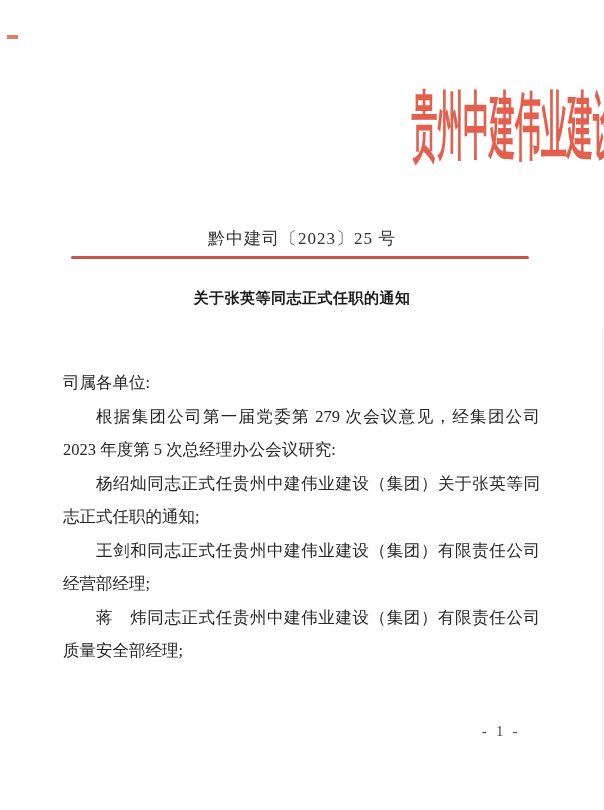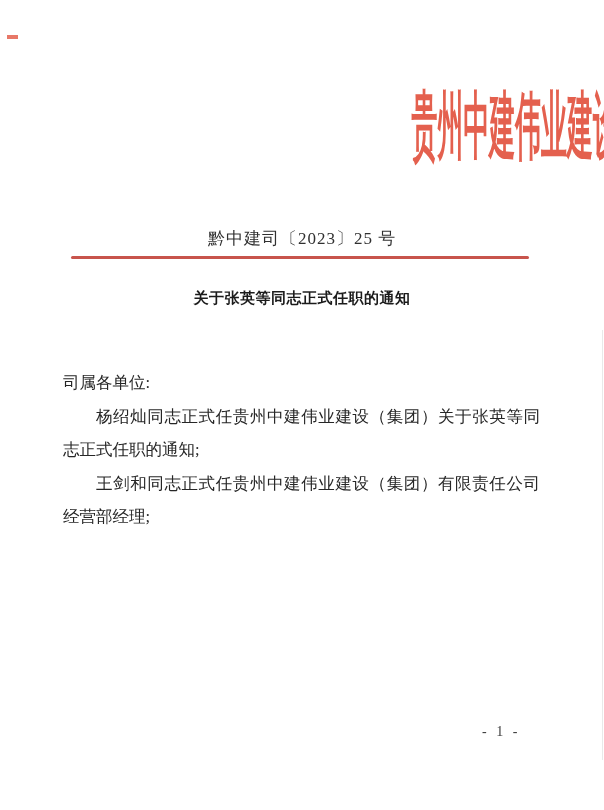--- a/index.html
+++ b/index.html
@@ -107,21 +107,23 @@
   </div>
 
   <div class="doc-number">黔中建司〔2023〕25 号</div>
 
   <div class="red-rule"></div>
 
   <div class="doc-title">关于张英等同志正式任职的通知</div>
 
   <div class="body-text">
     <p class="salutation">司属各单位:</p>
+    <p>根据集团公司第一届党委第 279 次会议意见，经集团公司 2023 年度第 5 次总经理办公会议研究:</p>
     <p>杨绍灿同志正式任贵州中建伟业建设（集团）关于张英等同志正式任职的通知;</p>
     <p>王剑和同志正式任贵州中建伟业建设（集团）有限责任公司经营部经理;</p>
+    <p>蒋　炜同志正式任贵州中建伟业建设（集团）有限责任公司质量安全部经理;</p>
   </div>
 
   <div class="page-number">- 1 -</div>
 
   <div class="page-edge"></div>
 
 </div>
 
 </body></html>

